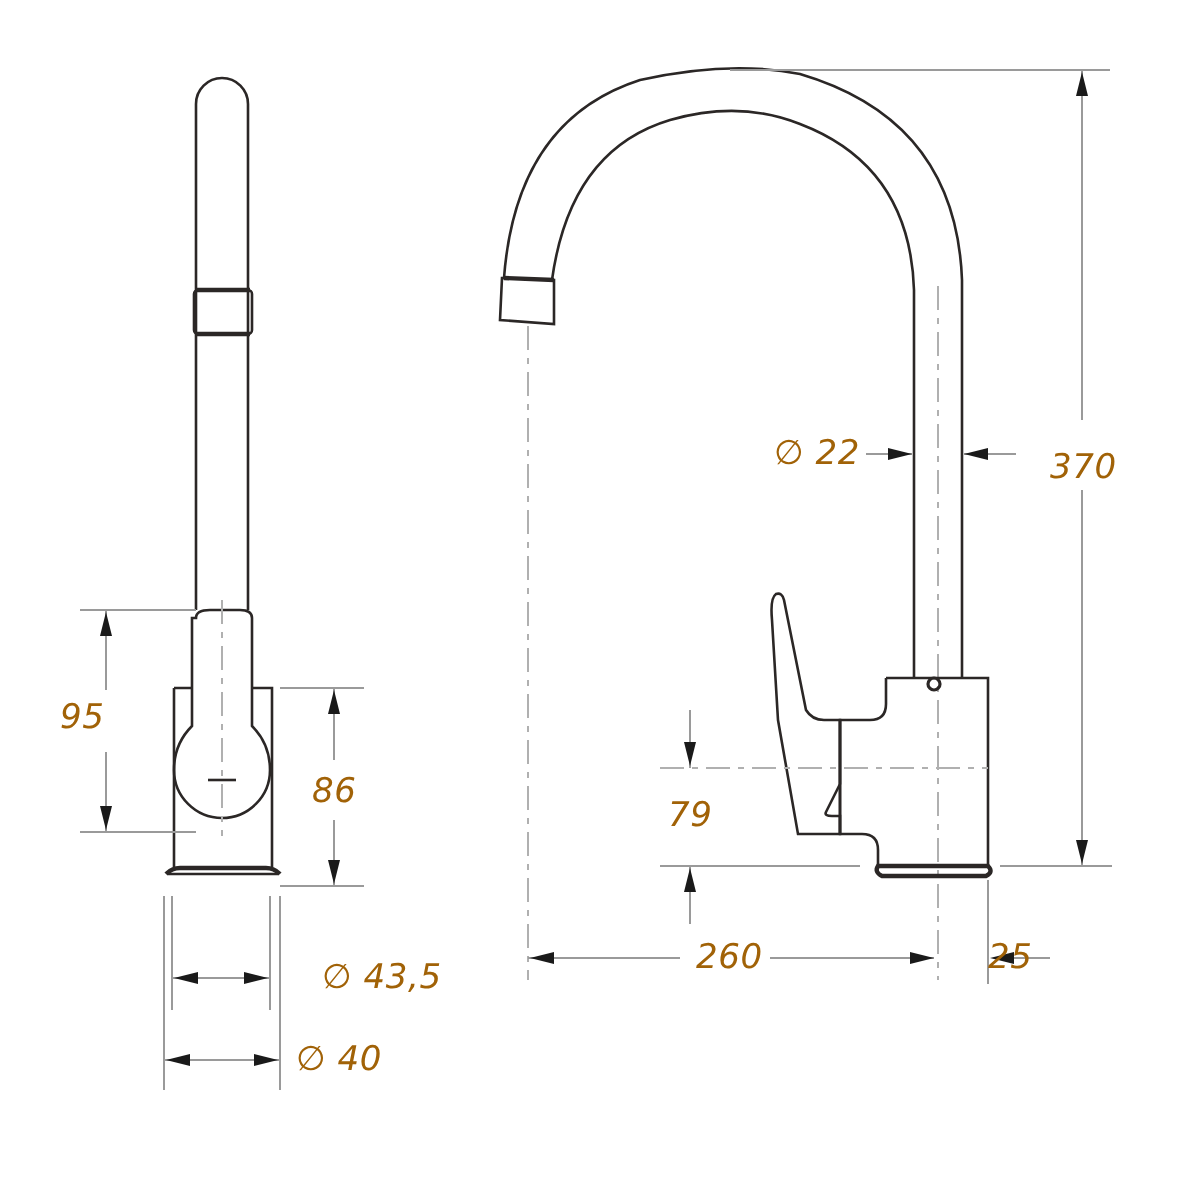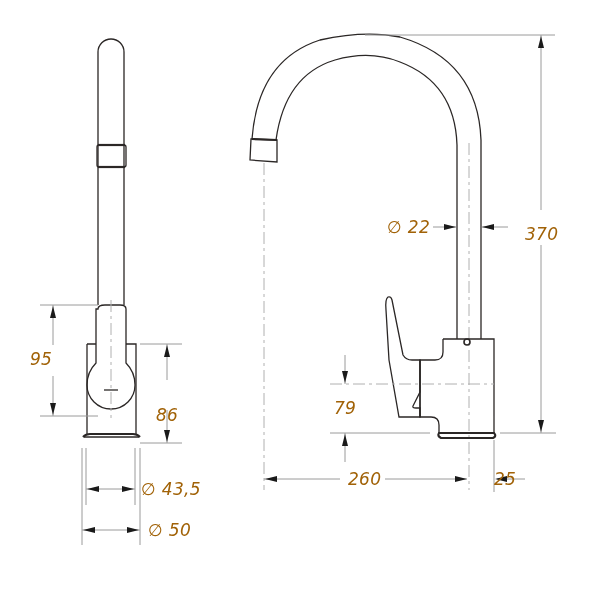--- a/index.html
+++ b/index.html
@@ -111,20 +111,20 @@
     <line class="dim" x1="385" y1="479" x2="467" y2="479"></line>
     <polygon class="arrow" points="265,479 277,476 277,482"></polygon>
     <polygon class="arrow" points="467,479 455,476 455,482"></polygon>
     <line class="dim" x1="494" y1="440" x2="494" y2="492"></line>
     <line class="dim" x1="497" y1="479" x2="525" y2="479"></line>
     <polygon class="arrow" points="495,479 507,476 507,482"></polygon>
   </g>
 </svg>
 
 <div class="label" style="left:17px; top:351px;margin-left:13px;">95</div>
-<div class="label" style="left:156px; top:407px;">86</div>
-<div class="label" style="left:141px; top:481px;">∅ 43,5</div>
-<div class="label" style="left:148px; top:522px;">∅ 50</div>
+<div class="label" style="left:156px; top:388px;">86</div>
+<div class="label" style="left:141px; top:481px;padding-left:20px;">∅ 43,5</div>
+<div class="label" style="left:148px; top:522px;">∅ 40</div>
 <div class="label" style="left:387px; top:219px;">∅ 22</div>
 <div class="label" style="left:525px; top:226px;text-align:center;">370</div>
 <div class="label" style="left:334px; top:400px;">79</div>
 <div class="label" style="left:348px; top:471px;">260</div>
 <div class="label" style="left:494px; top:471px;">25</div>
 
 </body></html>

